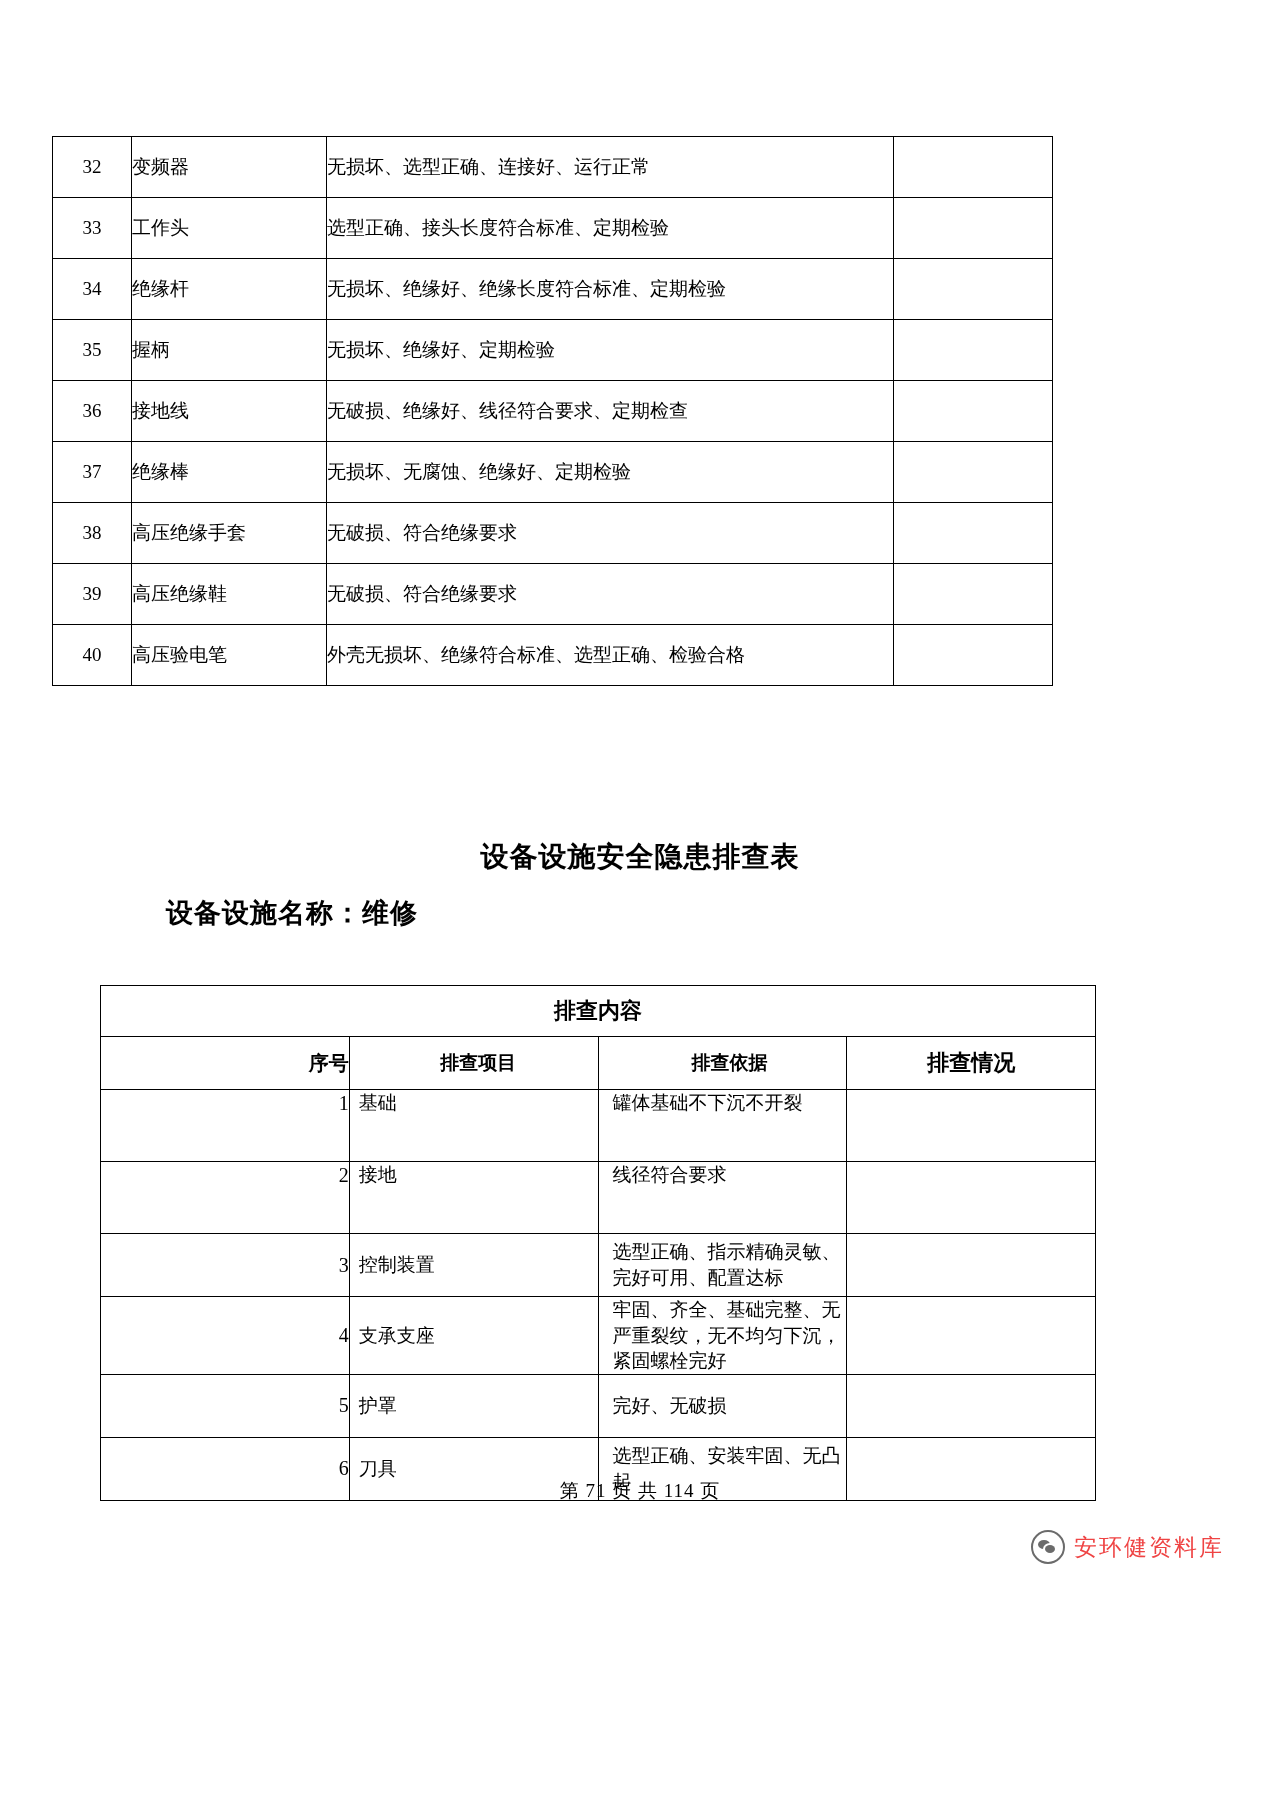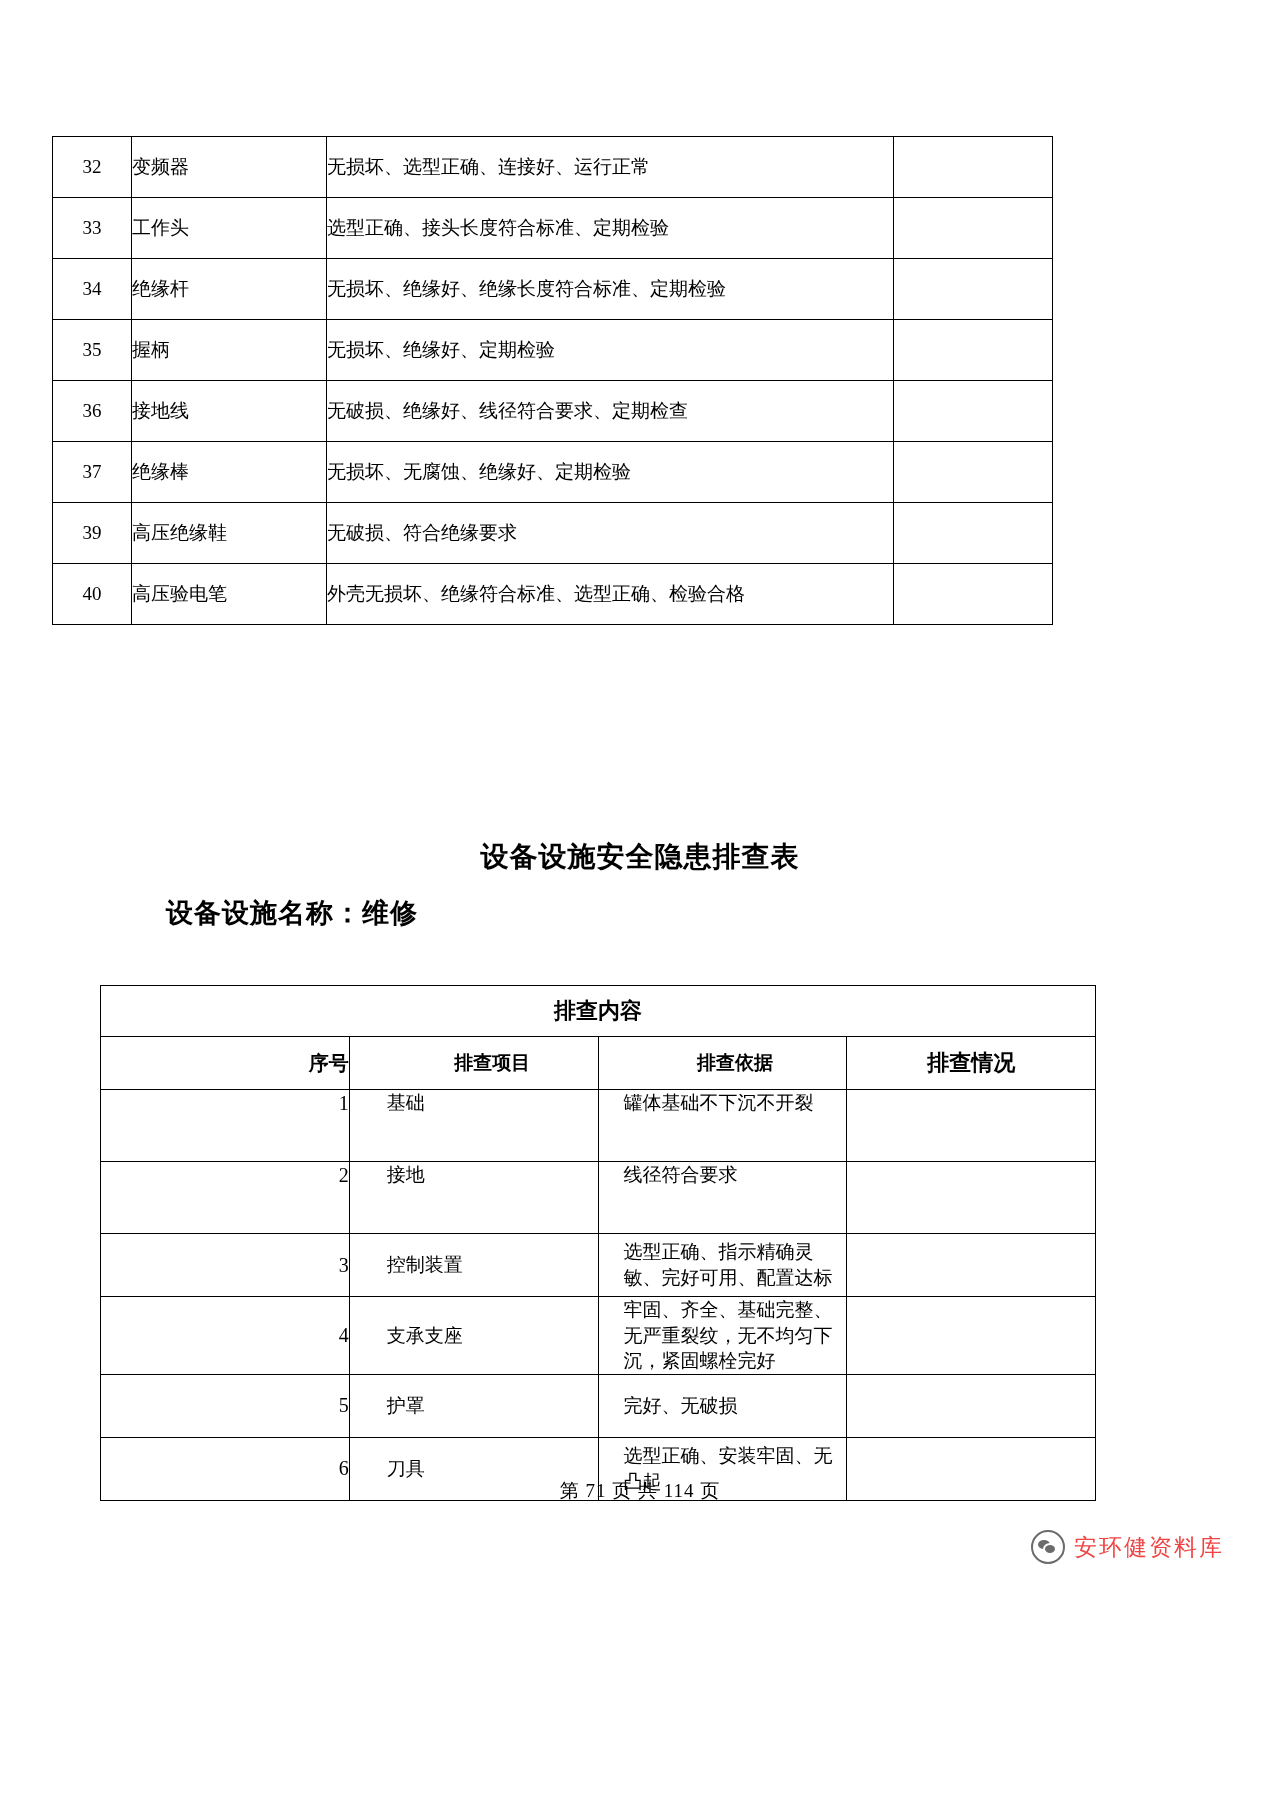--- a/index.html
+++ b/index.html
@@ -98,25 +98,25 @@
   }
   #table-bottom td {
     height: 62px;
   }
   #table-bottom td.col-no {
     text-align: right;
     font-size: 20px;
     vertical-align: middle;
   }
   #table-bottom td.col-item {
-    padding-left: 37px;
+    padding-left: 9px;
     font-size: 19px;
   }
   #table-bottom td.col-basis {
-    padding-left: 25px;
+    padding-left: 14px;
     font-size: 19px;
     vertical-align: middle;
   }
   .rowtall { height: 72px !important; }
   .cell-top-align { vertical-align: top !important; padding-top: 8px; }
 
   
   #page-footer {
     position: absolute;
     top: 1478px;
@@ -204,20 +204,26 @@
         <td class="col-basis">无破损、绝缘好、线径符合要求、定期检查</td>
         <td class="col-result"></td>
       </tr>
       <tr>
         <td class="col-no">37</td>
         <td class="col-item">绝缘棒</td>
         <td class="col-basis">无损坏、无腐蚀、绝缘好、定期检验</td>
         <td class="col-result"></td>
       </tr>
       <tr>
+        <td class="col-no">38</td>
+        <td class="col-item big-item">高压绝缘手套</td>
+        <td class="col-basis small-basis">无破损、符合绝缘要求</td>
+        <td class="col-result"></td>
+      </tr>
+      <tr>
         <td class="col-no">39</td>
         <td class="col-item big-item">高压绝缘鞋</td>
         <td class="col-basis small-basis">无破损、符合绝缘要求</td>
         <td class="col-result"></td>
       </tr>
       <tr>
         <td class="col-no">40</td>
         <td class="col-item">高压验电笔</td>
         <td class="col-basis">外壳无损坏、绝缘符合标准、选型正确、检验合格</td>
         <td class="col-result"></td>

